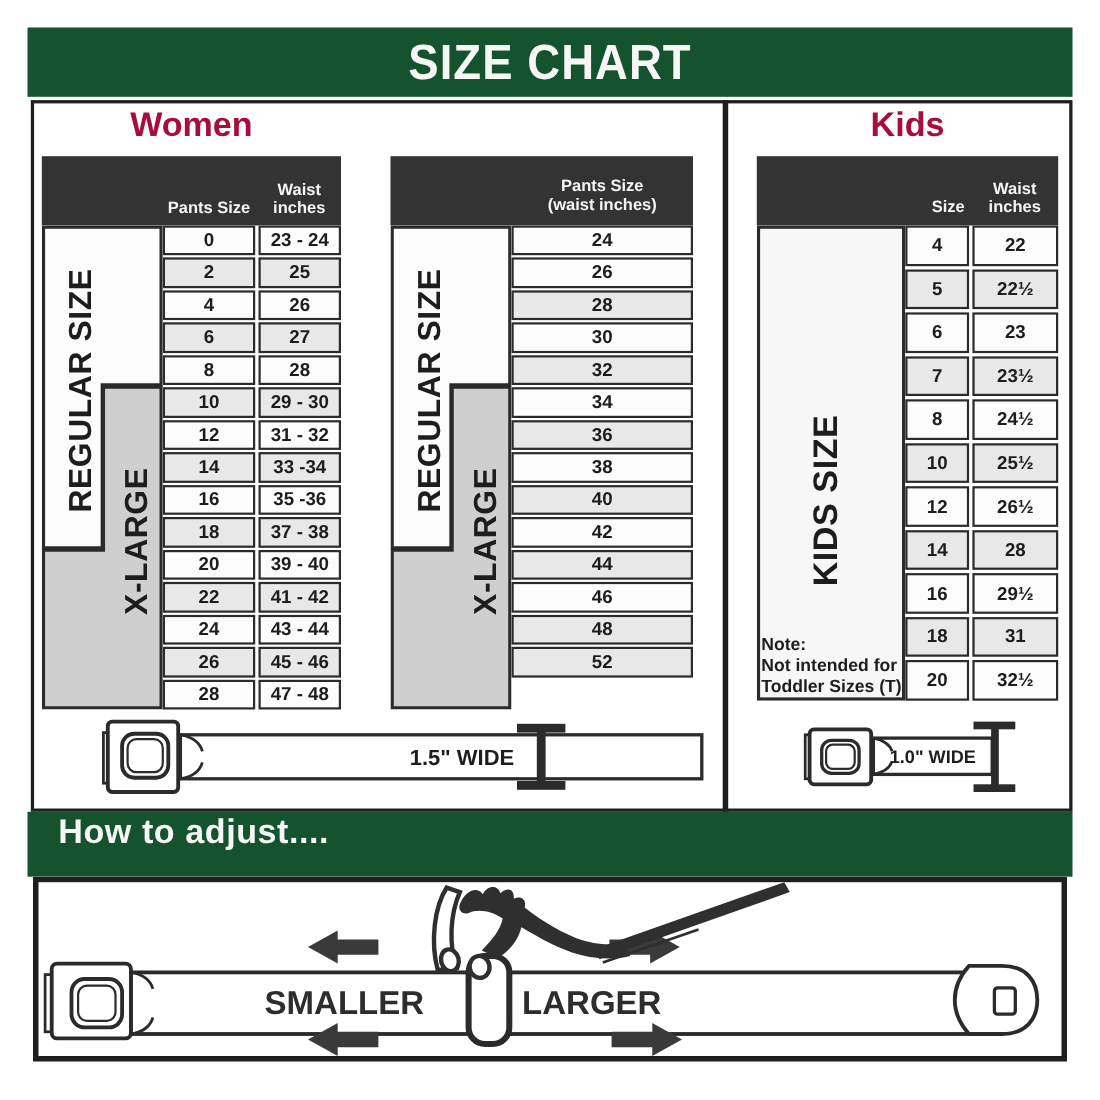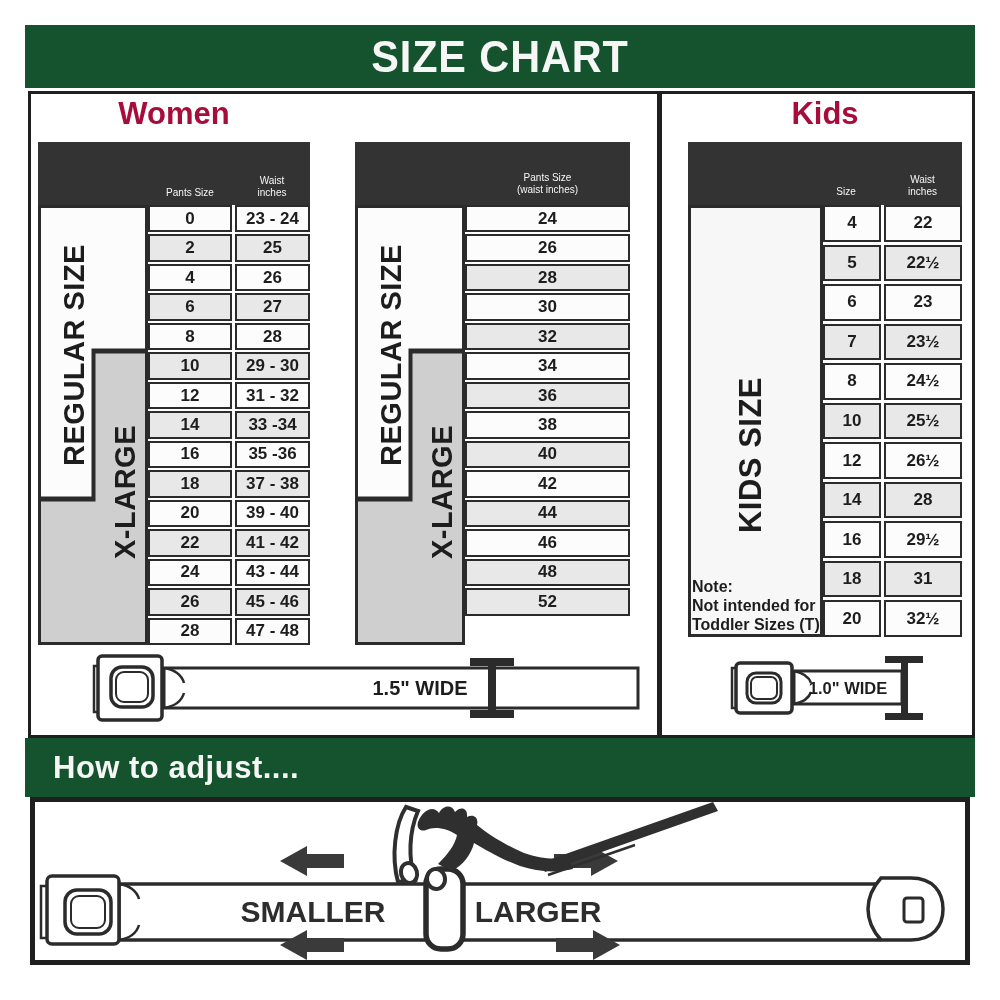--- a/index.html
+++ b/index.html
@@ -15,41 +15,41 @@
   .col-heading{position:absolute;top:96px;height:36px;font-size:31px;font-weight:bold;
                color:#a60d3a;text-align:center;transform-origin:center;}
   .h-women{left:38px;width:272px;}
   .h-men{left:355px;width:275px;}
   .h-kids{left:688px;width:274px;}
   .table{position:absolute;}
   .t-women{left:38px;top:142px;width:272px;height:503px;}
   .t-men{left:355px;top:142px;width:275px;height:503px;}
   .t-kids{left:688px;top:142px;width:274px;height:495px;}
   .thead{position:absolute;left:0;top:0;right:0;height:63px;background:#333333;}
-  .thead .lbl{position:absolute;color:#f6f6f6;font-weight:normal;font-size:10px;
+  .thead .lbl{position:absolute;color:#f6f6f6;font-weight:bold;font-size:15px;
               text-align:center;line-height:1.15;}
   .rows{position:absolute;display:grid;}
   .rows-women{left:110px;top:63px;width:162px;height:440px;
               grid-template-columns:84px 75px;grid-template-rows:repeat(15,1fr);
               column-gap:3px;row-gap:2px;}
   .rows-men{left:110px;top:63px;width:165px;height:440px;
             grid-template-columns:1fr;grid-template-rows:repeat(15,1fr);row-gap:2px;}
   .rows-kids{left:135px;top:63px;width:139px;height:432px;
              grid-template-columns:58px 78px;grid-template-rows:repeat(11,1fr);
              column-gap:3px;row-gap:3px;}
   .cell{border:2.5px solid #2b2b2b;background:#fcfcfc;color:#1d1d1d;
         display:flex;align-items:center;justify-content:center;
         font-size:17px;font-weight:bold;}
   .cell.shaded{background:#e8e8e8;}
   .label-svg{position:absolute;left:0;top:63px;}
   svg text{font-family:"Liberation Sans",sans-serif;}
   .note{position:absolute;left:4px;top:436px;width:130px;font-size:16px;
         font-weight:bold;color:#1d1d1d;line-height:1.18;}
   .belt-svg{position:absolute;}
-  .adjust-band{left:25px;top:738px;width:950px;height:59px;display:flex;align-items:center;}
+  .adjust-band{left:25px;top:738px;width:950px;height:59px;display:flex;}
   .adjust-band span{font-size:31px;font-weight:bold;padding-left:28px;letter-spacing:.5px;}
   .adjust-frame{position:absolute;left:30px;top:797px;width:930px;height:158px;
                 border:5px solid #1f1f1f;background:#ffffff;}
   .adjust-svg{position:absolute;left:0;top:0;}
 </style>
 </head>
 <body>
 
 <div class="page">
 
@@ -137,21 +137,21 @@
         <div class="cell">42</div>
         <div class="cell shaded">44</div>
         <div class="cell">46</div>
         <div class="cell shaded">48</div>
         <div class="cell shaded">52</div>
       </div>
   </div>
 
   <div class="table t-kids">
     <div class="thead">
-      <div class="lbl" style="left:129px;width:58px;bottom:8px;">Size</div>
+      <div class="lbl" style="left:145px;width:58px;bottom:8px;">Size</div>
       <div class="lbl" style="left:195px;width:79px;bottom:8px;">
         <span>Waist</span><br>
         <span>inches</span>
       </div>
     </div>
     <svg class="label-svg" width="135" height="432" viewBox="0 0 135 432">
       <rect x="1.5" y="1.5" width="132" height="429" fill="#f7f7f7" stroke="#2b2b2b" stroke-width="3"></rect>
       <text transform="translate(62,250) rotate(-90)" text-anchor="middle" dominant-baseline="central" font-size="31" font-weight="bold" fill="#1d1d1d" letter-spacing="0.5">KIDS SIZE</text>
     </svg>
     <div class="note">

